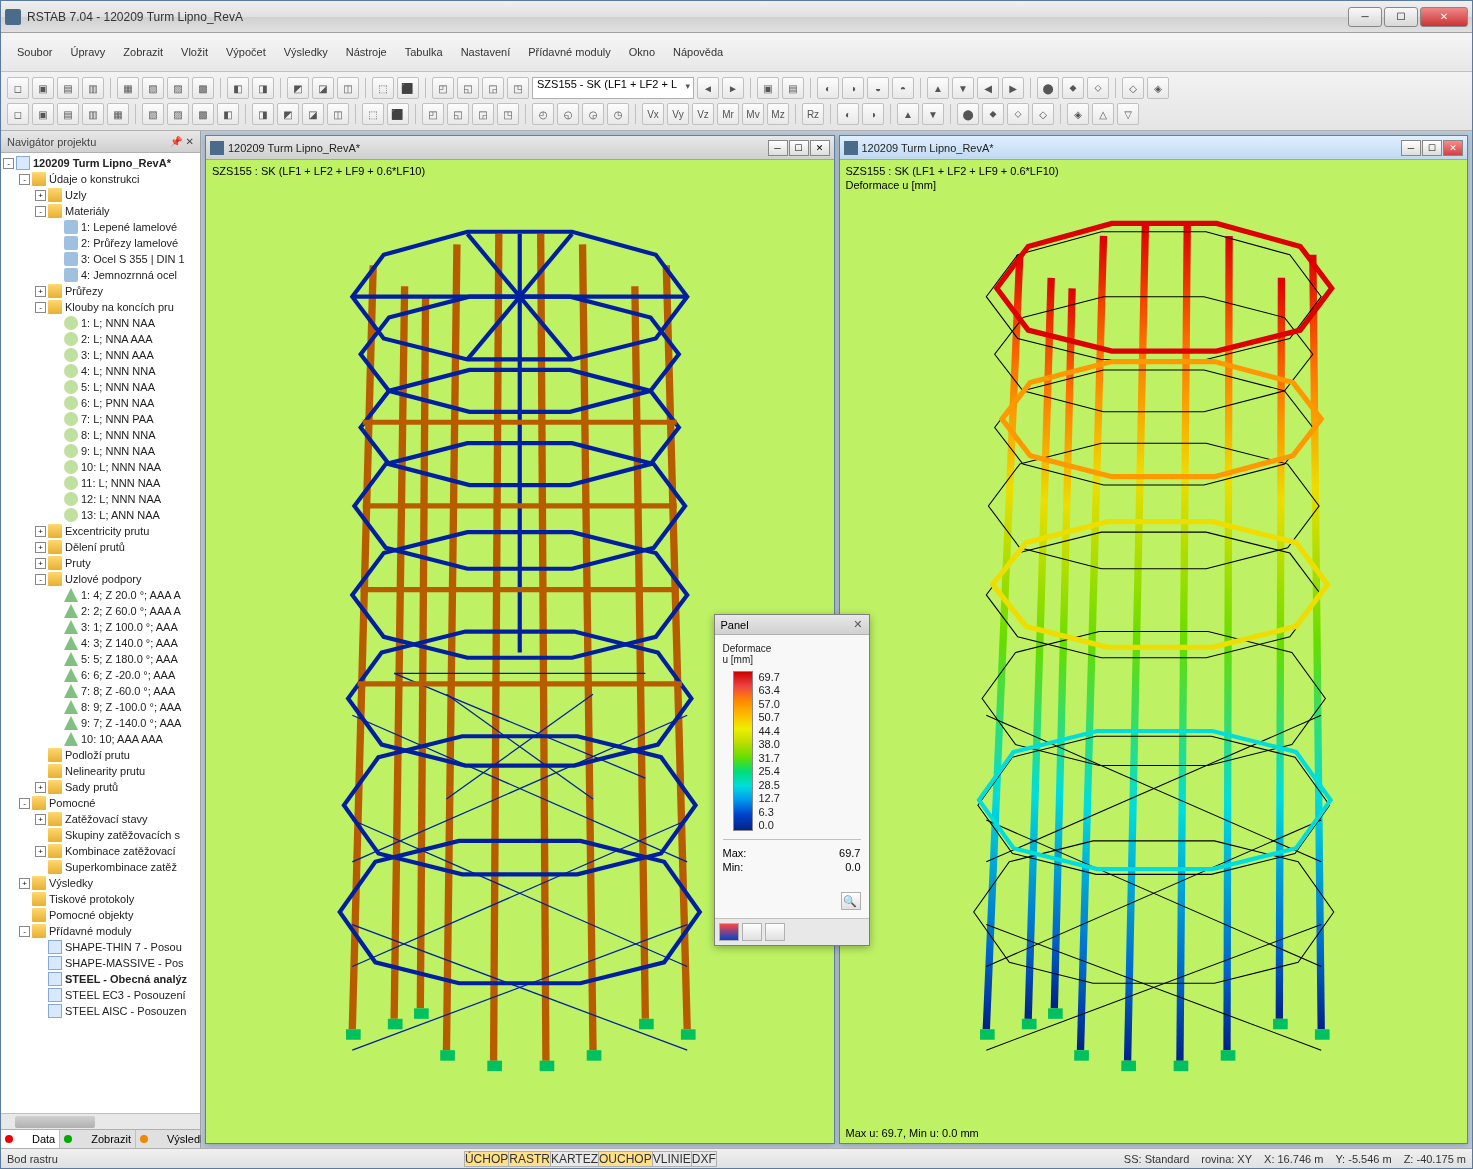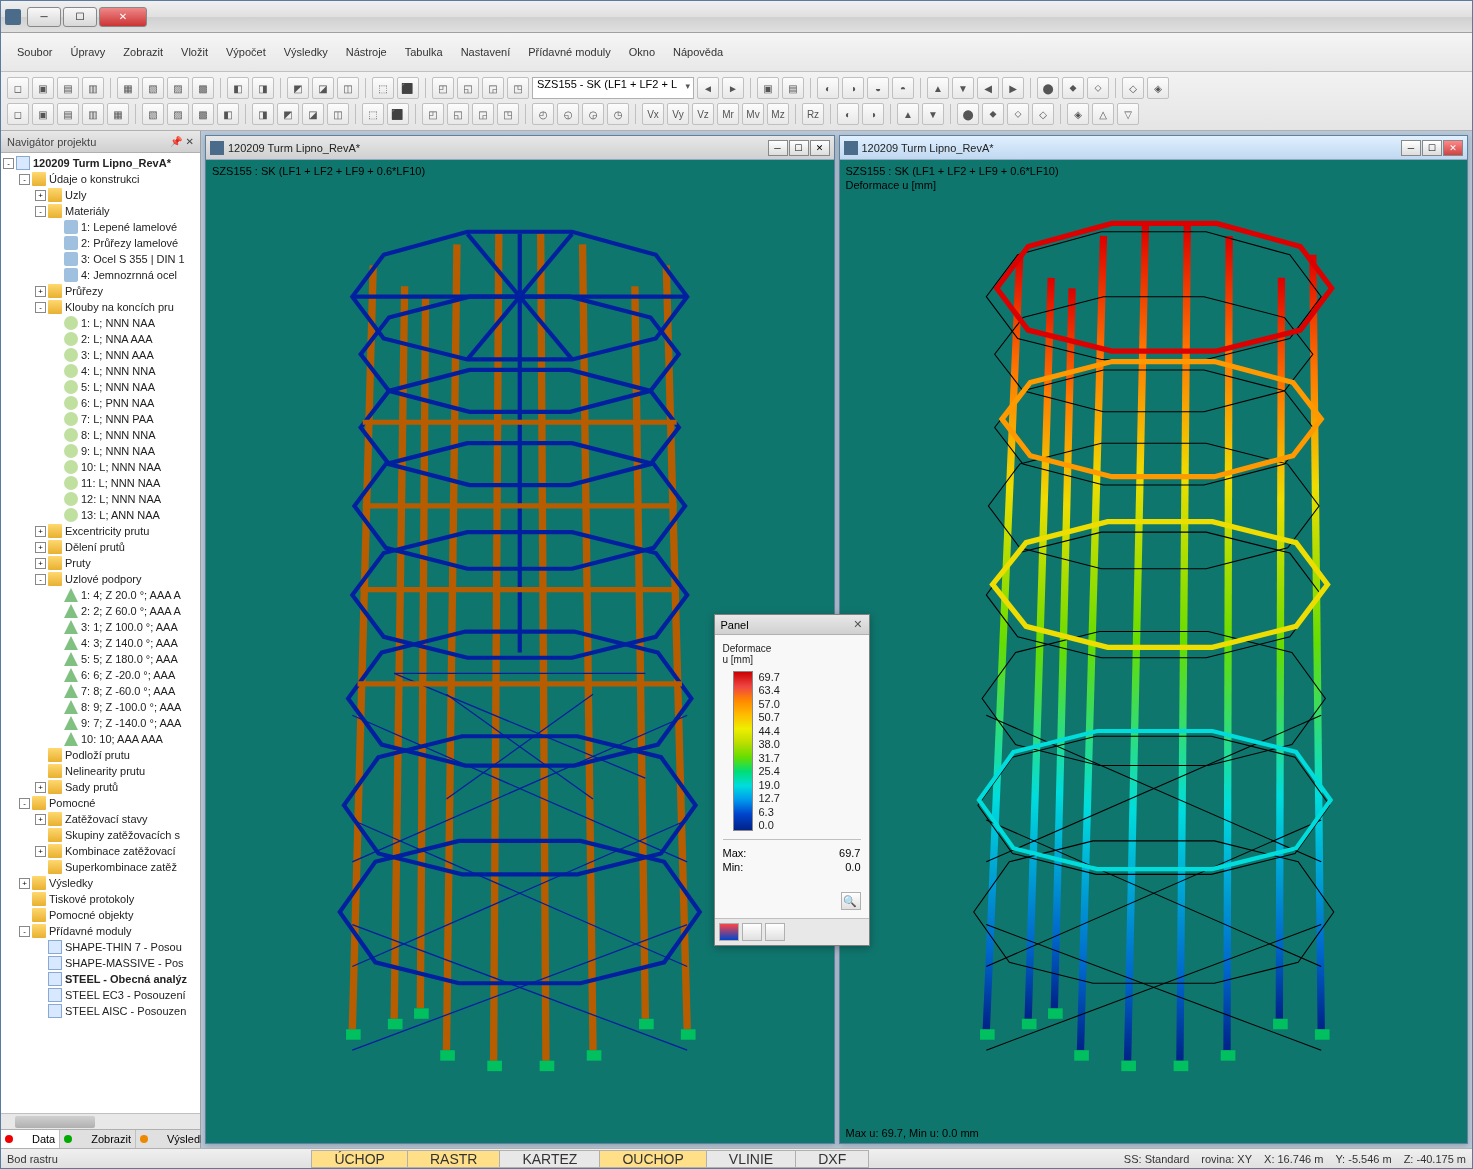--- a/index.html
+++ b/index.html
@@ -43,48 +43,49 @@
 .nav-tab .dot { width:8px; height:8px; border-radius:50%; }
 .workspace { flex:1; display:flex; gap:4px; padding:4px; background:#b8c8d8; overflow:hidden; position:relative; }
 .mdi { flex:1; background:#fff; border:1px solid #6080a0; display:flex; flex-direction:column; box-shadow:0 2px 6px rgba(0,0,0,.2); position:relative; }
 .mdi-title { height:24px; background:linear-gradient(to bottom,#e0f0ff,#c0d8f0); display:flex; align-items:center; padding:0 4px; border-bottom:1px solid #90a8c0; }
 .mdi-title.inactive { background:linear-gradient(to bottom,#e8e8e8,#d0d0d0); }
 .mdi-icon { width:14px; height:14px; background:#4a6b8a; margin-right:4px; }
 .mdi-t { flex:1; font-size:11px; color:#222; }
 .mdi-btns { display:flex; gap:1px; }
 .mdi-btn { width:20px; height:16px; border:1px solid #888; background:linear-gradient(#fff,#ddd); font-size:9px; display:flex; align-items:center; justify-content:center; cursor:pointer; }
 .mdi-btn.close { background:linear-gradient(#f88,#c44); color:#fff; }
-.mdi-body { flex:1; background:#0f766e; position:relative; overflow:hidden; }
+.mdi-body { flex:1; background:#bef264; position:relative; overflow:hidden; }
 .caption { position:absolute; top:4px; left:6px; font-size:11px; color:#000; line-height:1.3; }
 .statuslabel { position:absolute; bottom:4px; left:6px; font-size:11px; color:#000; }
 .structure { position:absolute; top:32px; left:30px; right:30px; bottom:30px; }
 .panel-float { position:absolute; top:478px; right:-36px; width:156px; background:#f0f0f0; border:1px solid #808080; box-shadow:0 2px 8px rgba(0,0,0,.3); z-index:50; }
 .panel-hdr { background:linear-gradient(to bottom,#e8e8e8,#d0d0d0); padding:3px 6px; display:flex; align-items:center; border-bottom:1px solid #b0b0b0; }
 .panel-hdr .x { margin-left:auto; cursor:pointer; font-size:11px; color:#555; }
 .panel-body { padding:8px; background:#f8f8f8; }
 .scale-title { font-size:10px; color:#222; margin-bottom:6px; }
 .scale { display:flex; gap:6px; margin-bottom:8px; padding-left:10px; }
 .scale-bar { width:20px; height:160px; background:linear-gradient(to bottom,#c00 0%,#e44 9%,#f80 18%,#fb0 27%,#ee0 36%,#bd0 45%,#6d0 54%,#0d7 63%,#0dd 72%,#09e 81%,#04c 90%,#028 100%); border:1px solid #888; }
 .scale-labels { display:flex; flex-direction:column; justify-content:space-between; font-size:10px; color:#222; }
 .scale-mm { border-top:1px solid #c0c0c0; margin-top:4px; padding-top:6px; font-size:10px; }
 .scale-mm .row { display:flex; justify-content:space-between; padding:1px 0;align-items:center; }
 .panel-foot { background:#e8e8e8; border-top:1px solid #c0c0c0; padding:4px; display:flex; align-items:center; gap:3px; }
 .pfbtn { width:20px; height:18px; border:1px solid #b0b0b0; background:linear-gradient(#fff,#e0e0e0); cursor:pointer; }
 .statusbar { height:20px; background:linear-gradient(to bottom,#f0f0f0,#e0e0e0); border-top:1px solid #b0b0b0; display:flex; align-items:center; padding:0 6px; font-size:11px; color:#333; }
 .status-mid { flex:1; display:flex; justify-content:center; gap:0; }
-.status-seg { padding:0 22px; border:1px solid #b0b0b0; margin-left:-1px; background:#e8e8e8; font-size:14px; }
+.status-seg { padding:0 0; border:1px solid #b0b0b0; margin-left:-1px; background:#e8e8e8; font-size:12px; }
 .status-seg.active { background:#ffe088; }
 .status-right { display:flex; gap:12px; }
 </style>
 </head>
 <body>
 
 <div class="window">
   <div class="titlebar">
     <div class="appicon"></div>
+    <div class="title">RSTAB 7.04 - 120209 Turm Lipno_RevA</div>
     <div class="winbtns">
       <div class="winbtn">─</div>
       <div class="winbtn">☐</div>
       <div class="winbtn close">✕</div>
     </div>
   </div>
 
   <div class="menubar" id="menubar">
       <div class="menuitem">Soubor</div>
       <div class="menuitem">Úpravy</div>
@@ -641,21 +642,21 @@
               <div class="scale-bar"></div>
               <div class="scale-labels" id="scaleLabels">
                   <span>69.7</span>
                   <span>63.4</span>
                   <span>57.0</span>
                   <span>50.7</span>
                   <span>44.4</span>
                   <span>38.0</span>
                   <span>31.7</span>
                   <span>25.4</span>
-                  <span>19.0</span>
+                  <span>28.5</span>
                   <span>12.7</span>
                   <span>6.3</span>
                   <span>0.0</span>
                 </div>
             </div>
             <div class="scale-mm">
               <div class="row">
                   <span>Max:</span>
                   <span>69.7</span>
                 </div>

